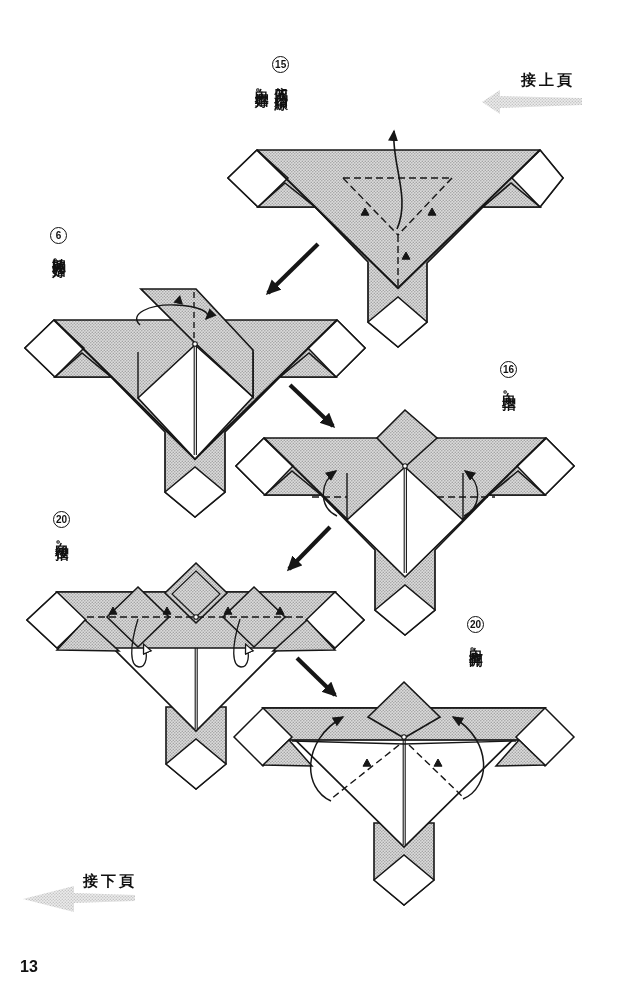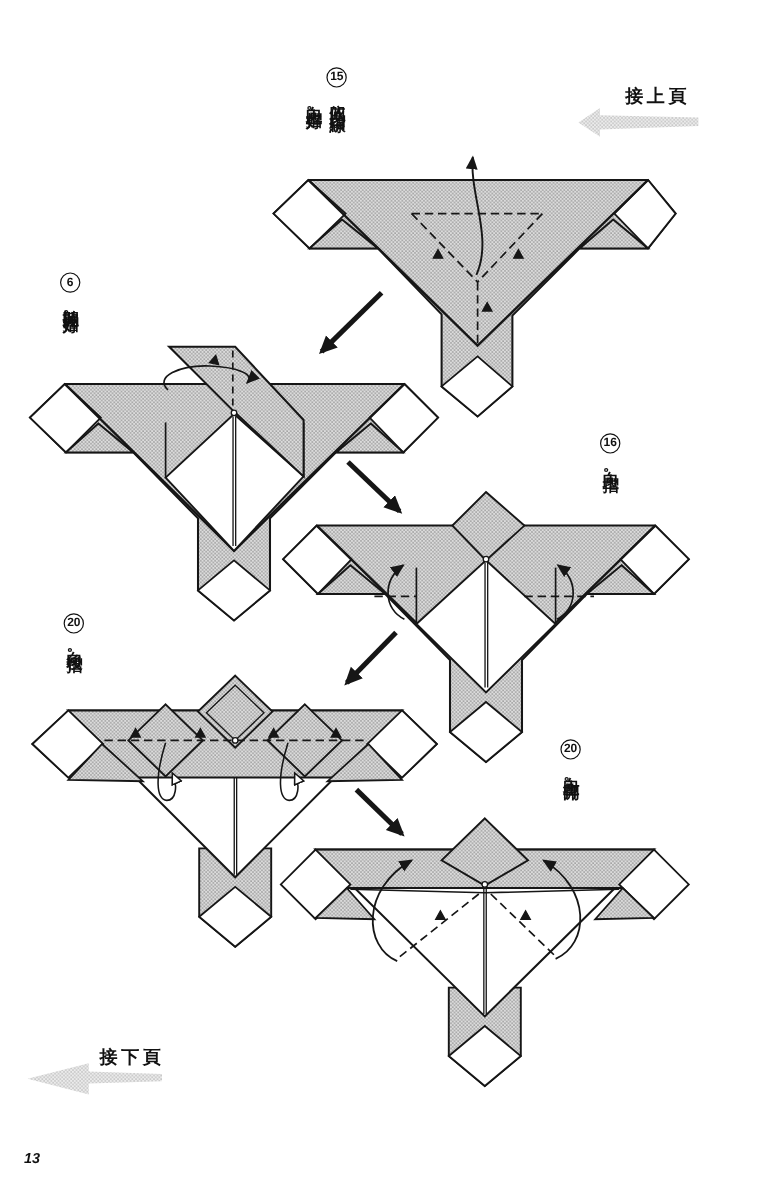--- a/index.html
+++ b/index.html
@@ -15,21 +15,21 @@
     display:flex;align-items:center;justify-content:center;
     font-size:10px;font-weight:bold;margin-bottom:3px;box-sizing:border-box;
     letter-spacing:0;
   }
   .vtext{
     writing-mode:vertical-rl;text-orientation:upright;
     font-size:13.5px;font-weight:600;letter-spacing:2.5px;line-height:1.05;
   }
   .pad{padding-top:21px;}
   .navlabel{position:absolute;font-size:15px;font-weight:600;letter-spacing:3px;white-space:nowrap;}
-  .pagenum{position:absolute;font-size:12px;font-weight:bold;font-style:italic;}
+  .pagenum{position:absolute;font-size:16px;font-weight:bold;}
 </style>
 </head>
 <body>
 
 <svg id="art" width="638" height="1000" viewBox="0 0 638 1000">
   <defs>
     <pattern id="ht" width="3" height="3" patternUnits="userSpaceOnUse">
       <rect width="3" height="3" fill="#dcdcdc"></rect>
       <circle cx="0.8" cy="0.8" r="0.78" fill="#a2a2a2"></circle>
       <circle cx="2.3" cy="2.3" r="0.78" fill="#a2a2a2"></circle>

